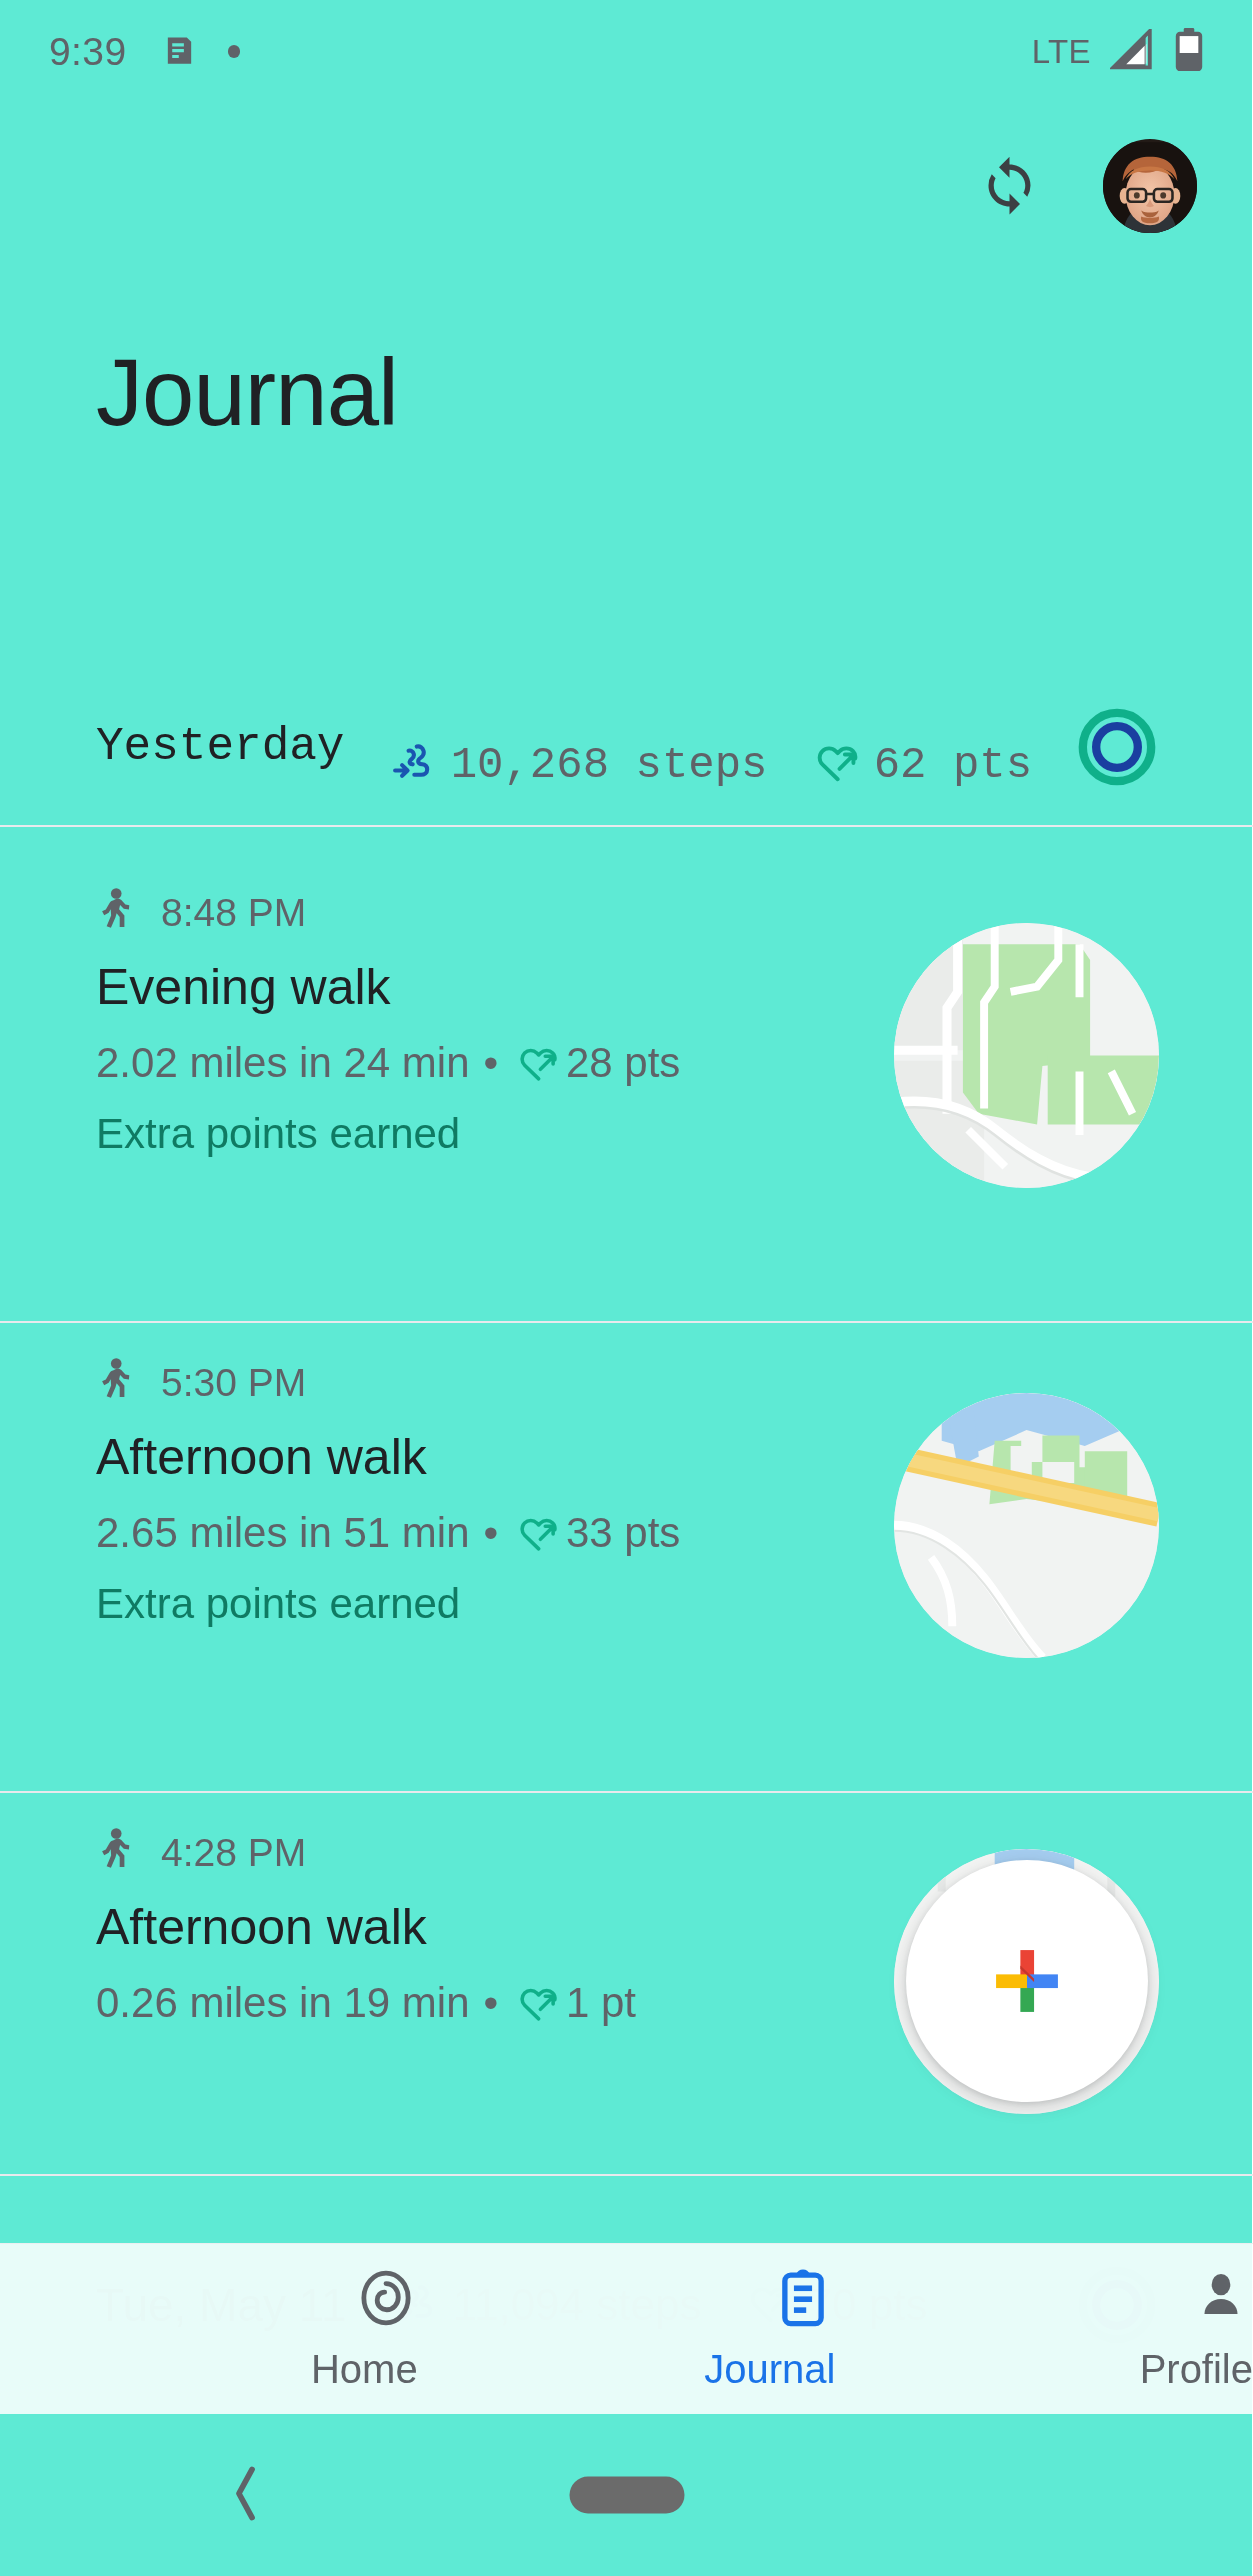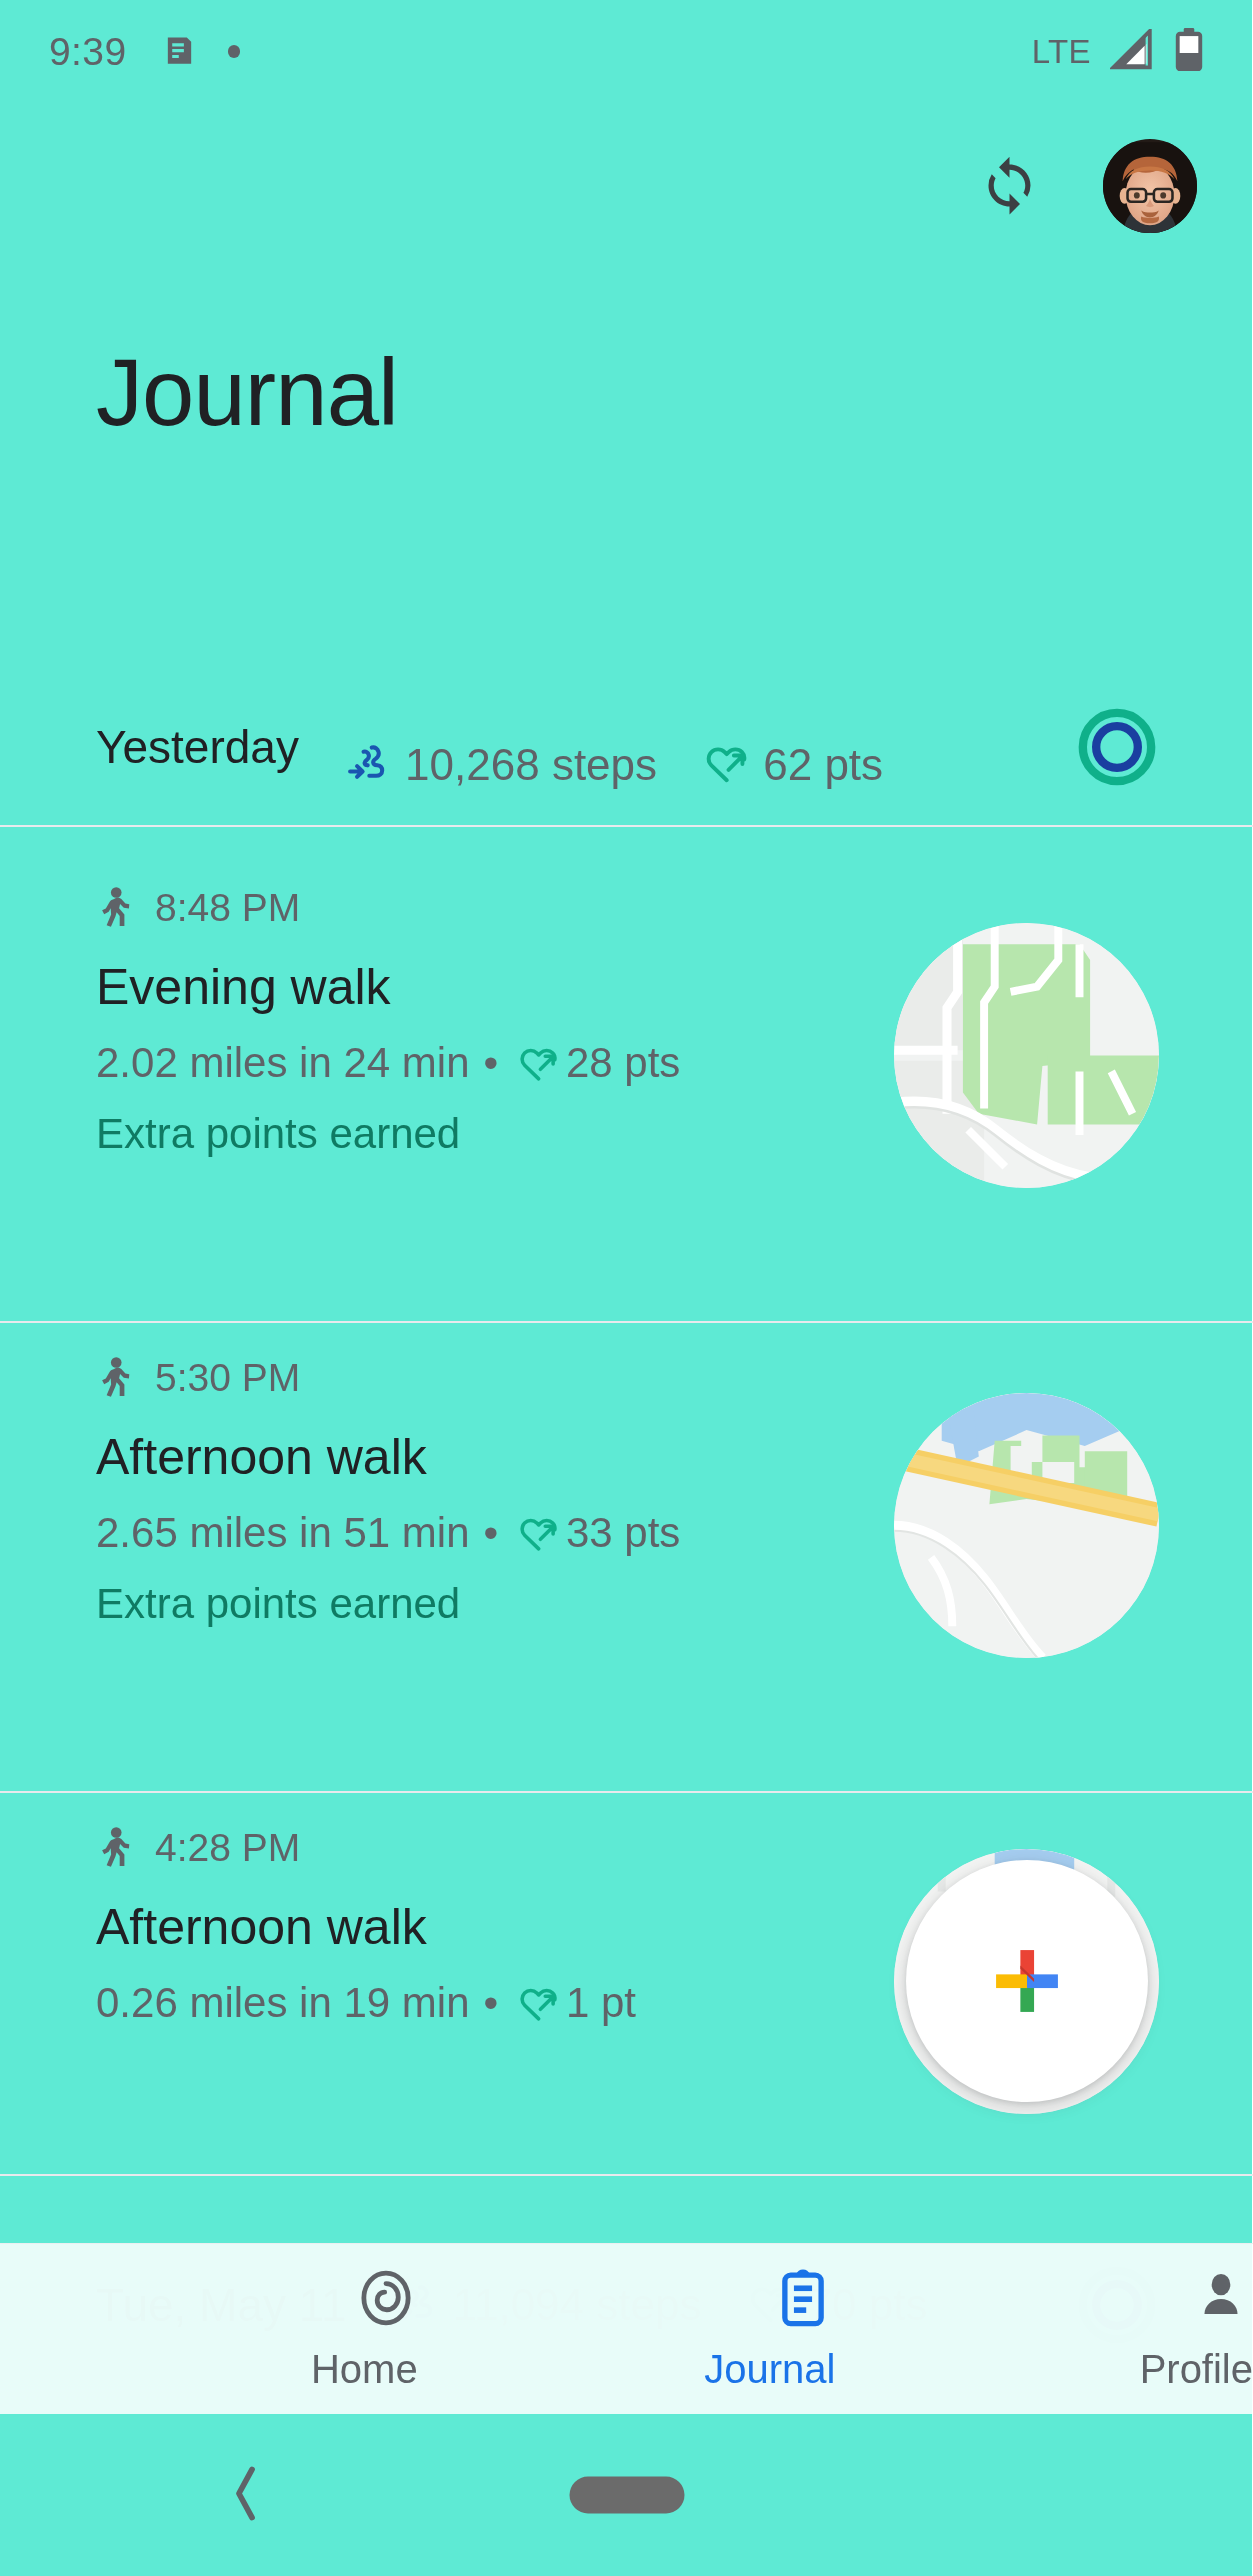--- a/index.html
+++ b/index.html
@@ -42,33 +42,33 @@
   
   .page-title {
     position:absolute; top:346px; left:96px;
     font-size:94px; color:#202124; font-weight:400; letter-spacing:-0.9px;
     line-height:1;
   }
 
   
   .day-row {
     position:absolute; top:677px; left:0; width:1253px; height:139px;
-    display:flex; align-items:center; padding:0 96px;
+    display:flex; align-items:center; padding:0 96px;font-family:Liberation Mono, monospace;
   }
   .day-label { font-size:46px; color:#202124; }
   .day-metric { display:flex; align-items:center; gap:12.2px; margin-left:45px;margin-top:36px; }
   .day-metric .val { font-size:44px; color:#5f6368; }
   .goal-rings { margin-left:auto; width:80px; height:80px; }
 
   .divider { position:absolute; left:0; width:1253px; height:1.7px; background:#e8eaed; }
 
   
   .entry { position:absolute; left:0; width:1253px; }
   .entry-text { position:absolute; left:96px; top:0; }
-  .entry-head { display:flex; align-items:flex-start; gap:21px; height:54px; }
+  .entry-head { display:flex; align-items:center; gap:27px; height:54px; }
   .entry-time { font-size:39px; color:#5f6368; }
   .entry-title { font-size:50px; color:#202124; margin-top:19px; line-height:1.15; }
   .entry-stats { display:flex; align-items:center; font-size:42px; color:#5f6368; margin-top:22.6px; }
   .entry-stats .sep { margin:0 14px; }
   .entry-stats .hp-icon { margin:0 5.2px 0 3.5px; display:flex; align-items:center; }
   .entry-extra { font-size:42px; color:#0f7b63; margin-top:22.6px; }
 
   .thumb {
     position:absolute; right:94px; width:265px; height:265px;
     border-radius:50%; overflow:hidden; background:#eceff1;

